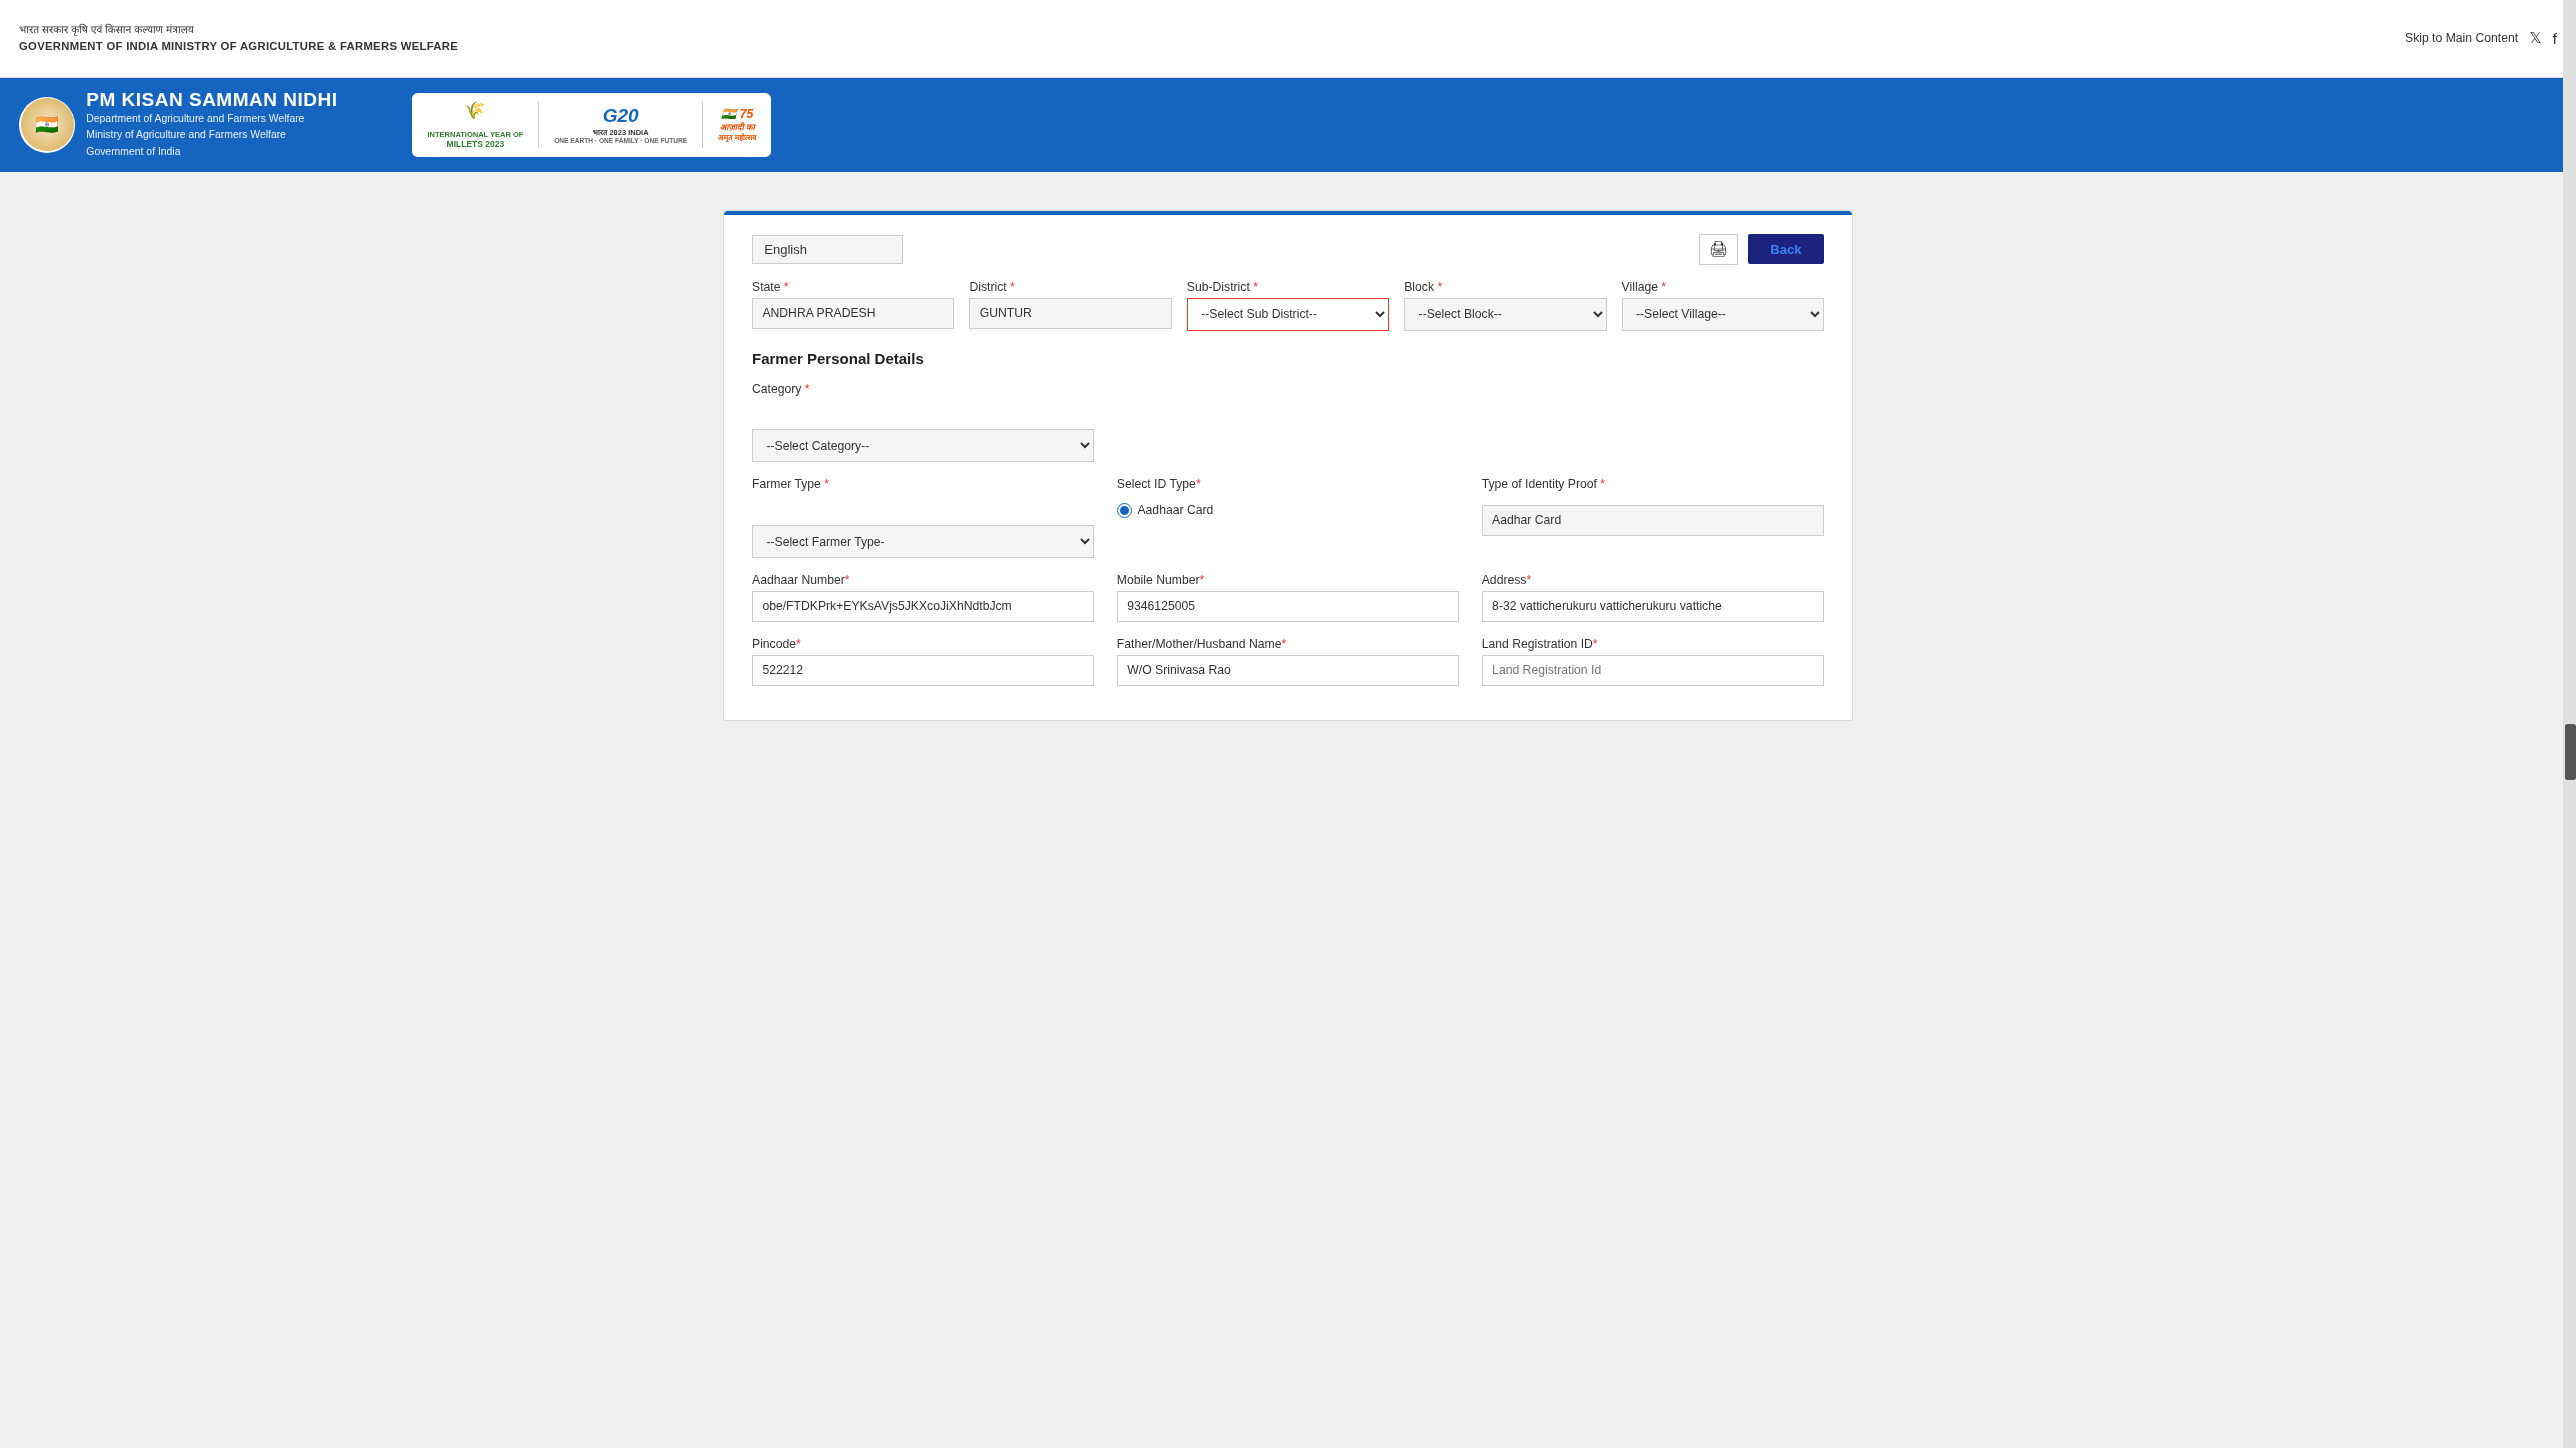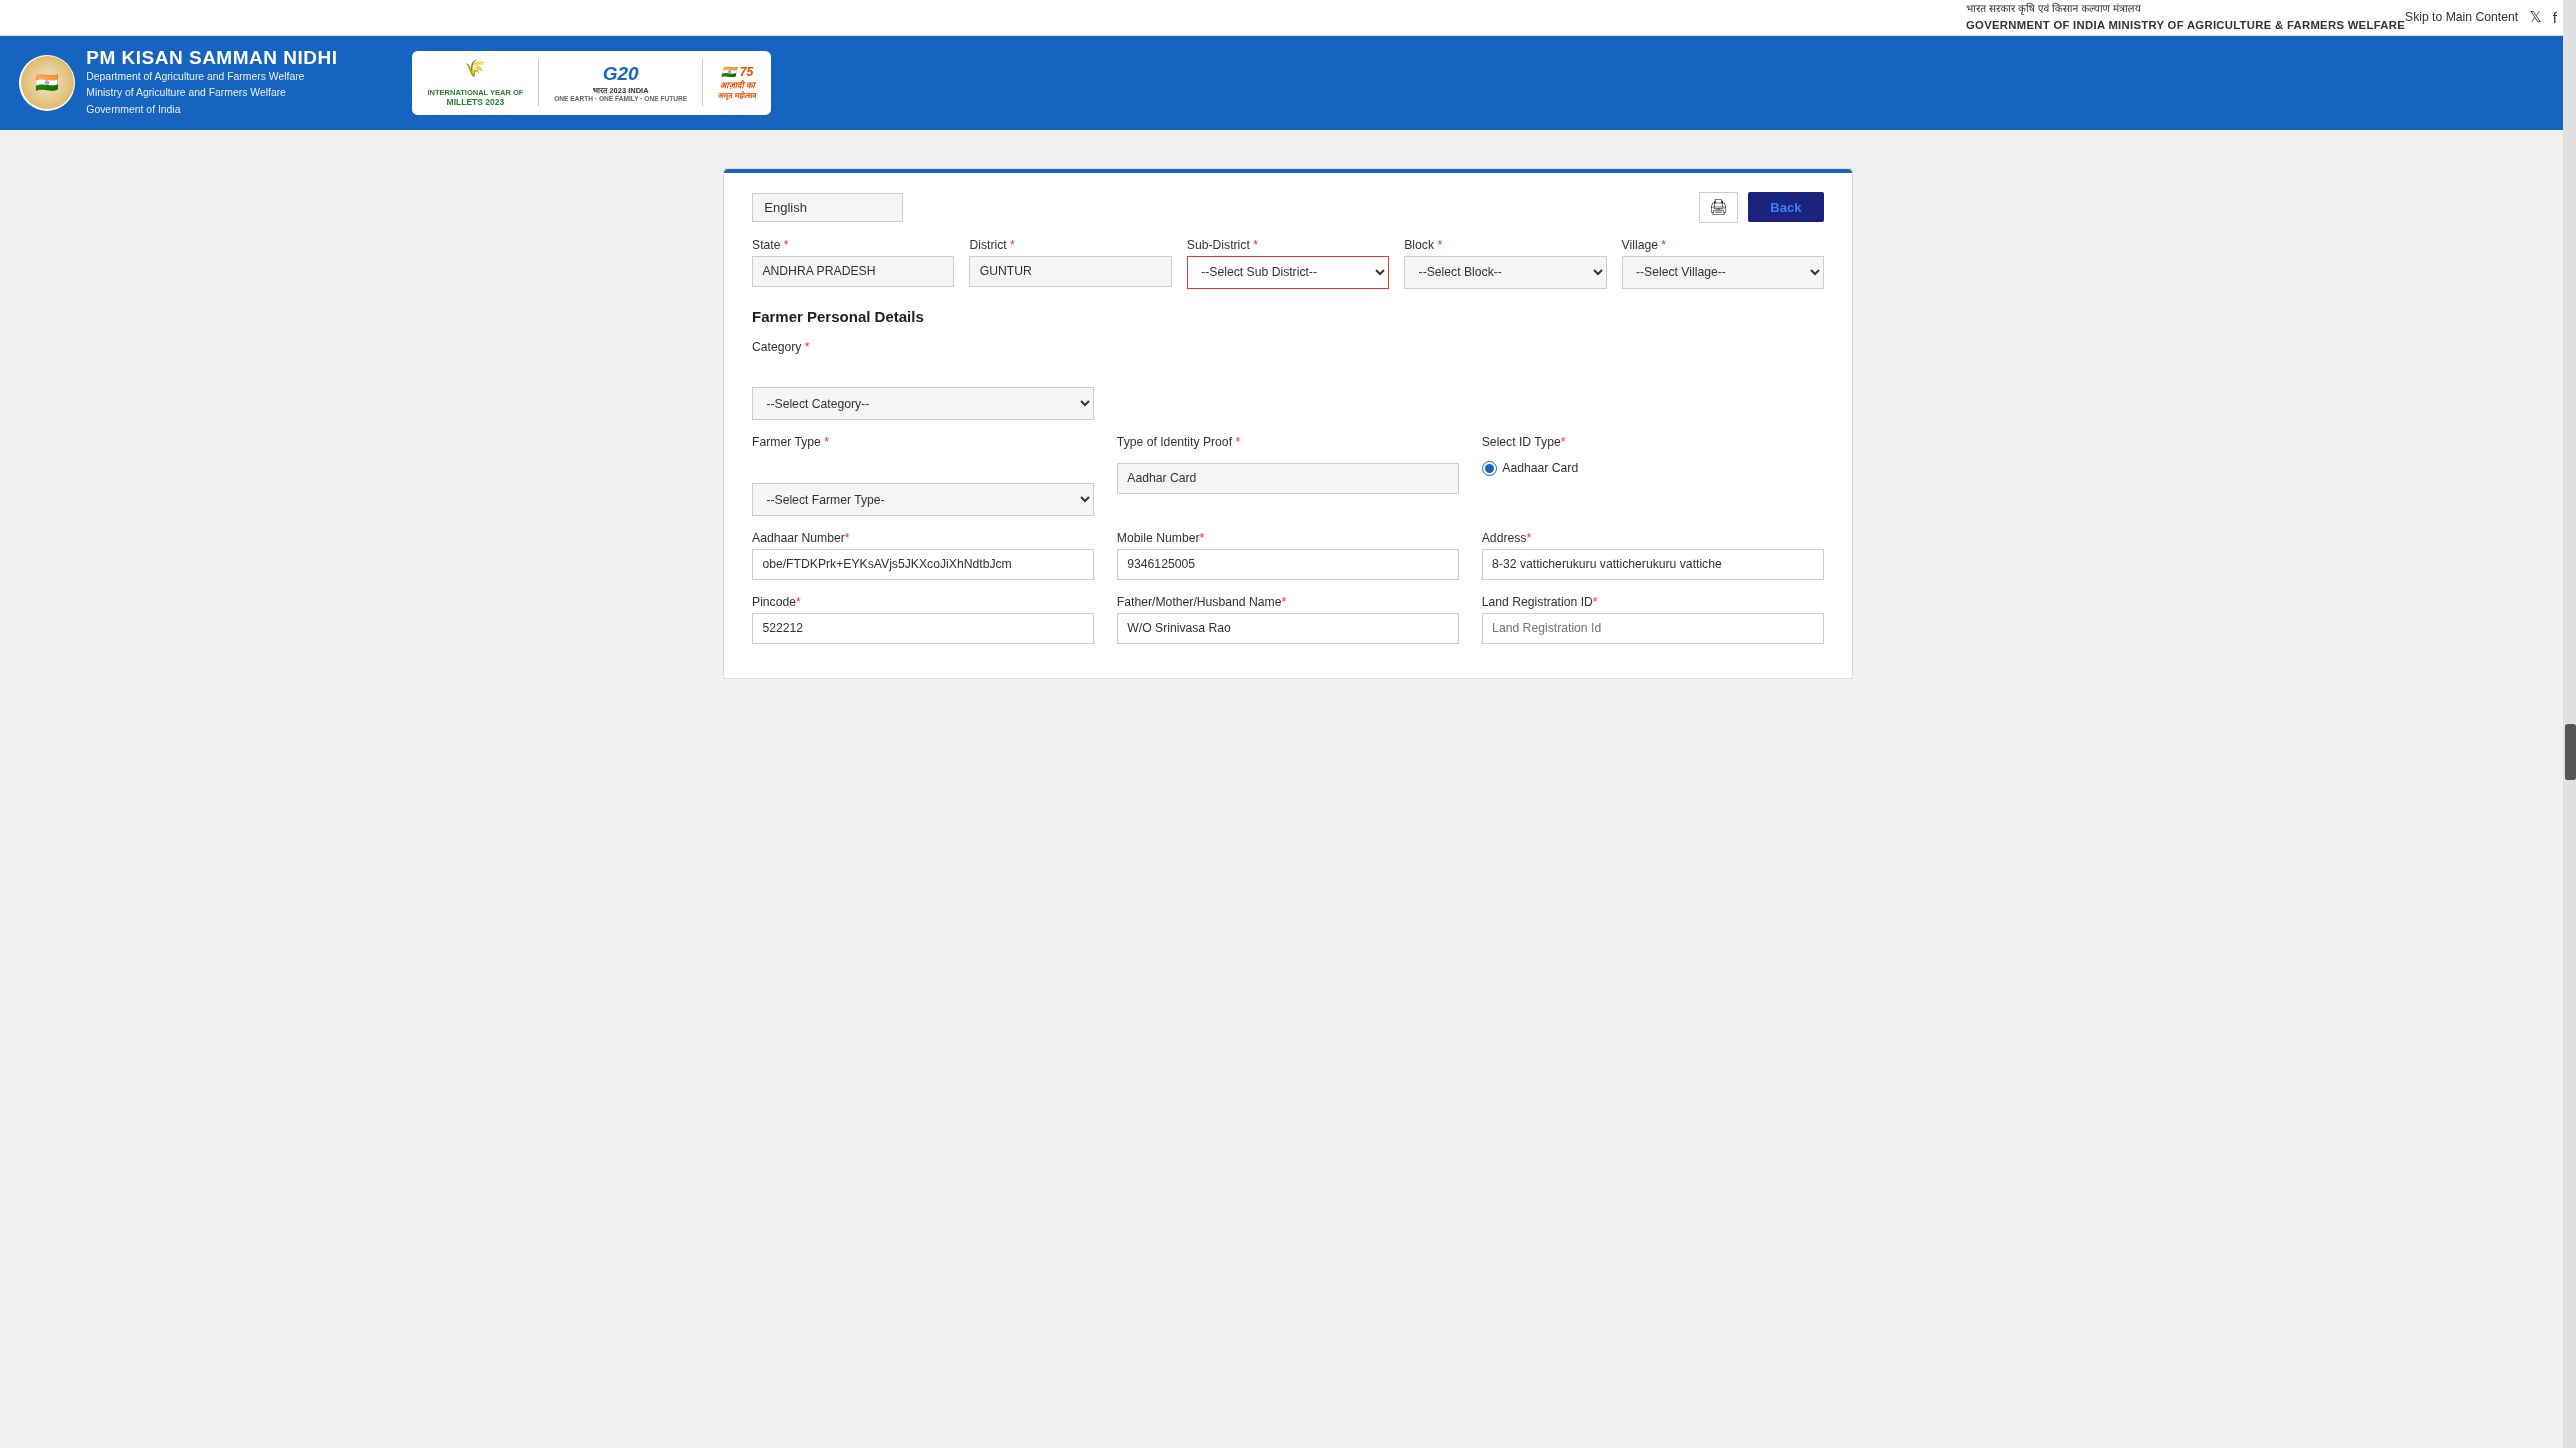--- a/index.html
+++ b/index.html
@@ -2,24 +2,24 @@
 <html style="font-size:15px"><head>
   <meta charset="utf-8">
   <style>
     * { box-sizing: border-box; margin: 0; padding: 0; }
     body { font-family: Arial, sans-serif; background: #f0f0f0; font-size: 13px; }
 
     
     .top-bar {
       background: #fff;
       border-bottom: 0.9px solid #ddd;
-      padding: 1px 19px;
+      padding: 22px 19px;
       display: flex;
       align-items: center;
-      justify-content: flex-end;
+      justify-content: space-between;
     }
     .top-bar-left { font-size: 10.4px; color: #333; line-height: 1.5; }
     .top-bar-left .hindi { font-size: 10.4px; }
     .top-bar-left .english { font-weight: bold; font-size: 11.3px; letter-spacing: 0.3px; }
     .top-bar-right { display: flex; align-items: center; gap: 11.3px; font-size: 12.2px; color: #333; }
     .top-bar-right a { color: #333; text-decoration: none; }
 
     
     .header-band {
       background: #1565c0;
@@ -283,34 +283,34 @@
           <label class="field-label">
             <span>Farmer Type</span> <span class="required">*</span>
           </label>
           <div style="height:26px;"></div>
           <select class="field-input">
             <option>--Select Farmer Type-</option>
           </select>
         </div>
         <div class="field-group">
           <label class="field-label">
-            <span>Type of Identity Proof</span> <span class="required">*</span>
-          </label>
-          <div style="height:5.6px;"></div>
-          <input class="field-input" type="text" readonly="" value="Aadhar Card" style="">
-        </div>
-        <div class="field-group">
-          <label class="field-label">
             <span>Select ID Type</span><span class="required">*</span>
           </label>
           <div class="radio-group">
             <input type="radio" class="radio-input" name="id_type" checked="" style="">
             <label class="radio-label">Aadhaar Card</label>
           </div>
         </div>
+        <div class="field-group">
+          <label class="field-label">
+            <span>Type of Identity Proof</span> <span class="required">*</span>
+          </label>
+          <div style="height:5.6px;"></div>
+          <input class="field-input" type="text" readonly="" value="Aadhar Card" style="">
+        </div>
       </div>
 
       <div class="form-grid-3">
         <div class="field-group">
           <label class="field-label">
             <span>Aadhaar Number</span><span class="required">*</span>
           </label>
           <input class="field-input white-bg" type="text" value="obe/FTDKPrk+EYKsAVjs5JKXcoJiXhNdtbJcm" style="">
         </div>
         <div class="field-group">

